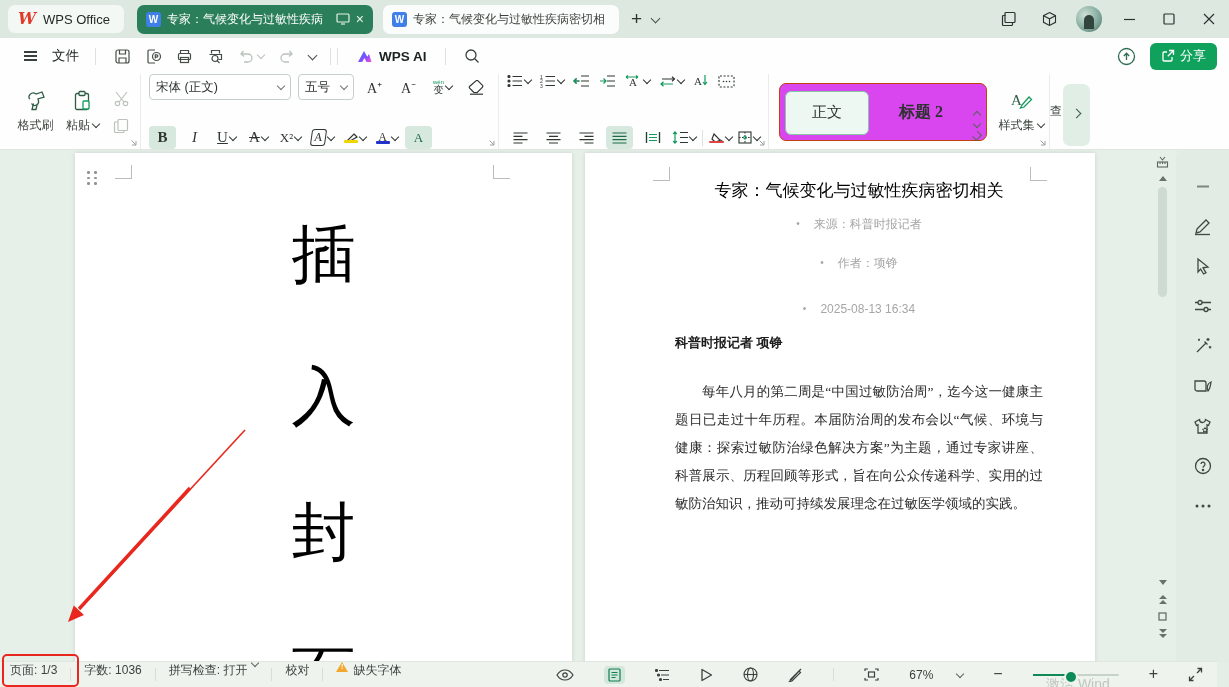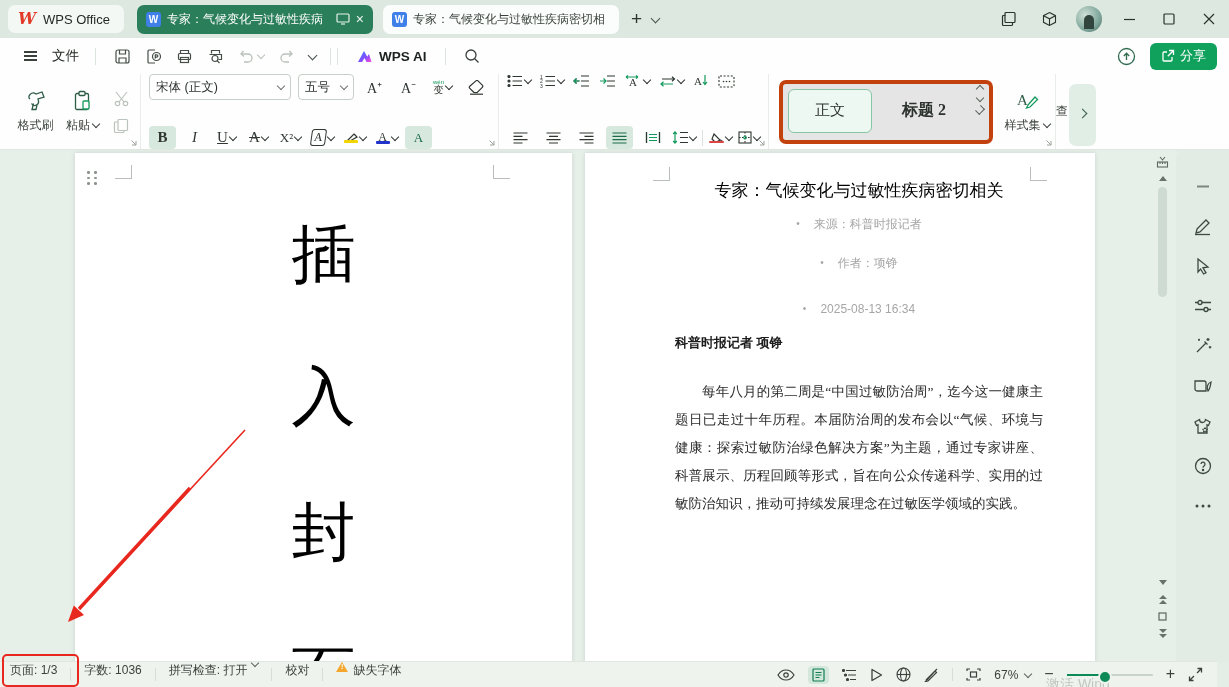--- a/index.html
+++ b/index.html
@@ -55,21 +55,21 @@
   .cols{display:flex;flex-direction:column;justify-content:space-between;gap:7px;height:100%}
   .rrow{display:flex;align-items:center;gap:7px}
   .combo{height:24px;border:1px solid #c6cfc8;border-radius:4px;display:flex;align-items:center;padding:0 6px;gap:6px;font-size:12.5px;color:#2c322e;background:#fff}
   .combo .chev{color:#6d756f}
   .tbtn{min-width:23px;height:23px;border-radius:4px;display:flex;align-items:center;justify-content:center;color:#303632;gap:2px;padding:0 2px}
   .tbtn.on{background:#d7e9de}
   .glyph{font-family:"Liberation Serif",serif;font-size:15px}
   .ubar{display:inline-block;width:14px;height:3.5px;border-radius:1px;margin-top:-2px}
   .stack{display:flex;flex-direction:column;align-items:center;line-height:1}
   
-  .gallery{display:flex;align-items:flex-start;height:56px;border:4px solid #c2410c;border-radius:7px;background:#e5e5e5;margin:0 8px}
+  .gallery{display:flex;align-items:flex-end;height:56px;border:1px solid #c2410c;border-radius:7px;background:#d946ef;margin:0 8px}
   .stylecell{width:94px;height:54px;display:flex;align-items:center;justify-content:center;font-family:"Liberation Serif",serif}
   .stylecell .norm{width:82px;height:42px;border:1.5px solid #86c6a5;background:#eef8f2;border-radius:6px;display:flex;align-items:center;justify-content:center;font-size:15px}
   .h1{font-size:19px;font-weight:bold}
   .h2{font-size:16px;font-weight:bold}
   .galarrows{display:flex;flex-direction:column;align-items:center;gap:5px;width:18px;color:#5b645d}
   .expandbtn{width:27px;height:62px;margin:6px 5px 0 2px;background:#e1eee6;border-radius:7px;display:flex;align-items:center;justify-content:center;color:#35584a}
   .clipfind{width:11px;overflow:hidden;white-space:nowrap;font-size:12px;color:#3a403b;align-self:center}
 
   
   .canvas{position:absolute;top:150px;left:0;width:1149px;height:512px;background:#e7efe9;overflow:hidden}
@@ -96,21 +96,21 @@
   .tri.u{border-bottom:5px solid #68726a}
   .tri.d{border-top:5px solid #68726a}
   .dblchev{display:flex;flex-direction:column;gap:1px;align-items:center}
   .sidebar{position:absolute;top:150px;left:1176px;width:53px;height:512px;background:#e2ebe4;border-top-left-radius:10px;display:flex;flex-direction:column;align-items:center;color:#3c4a41}
   .sbi{height:40px;display:flex;align-items:center;justify-content:center;width:100%}
 
   
   .statusbar{position:absolute;left:0;right:12px;bottom:0;height:25px;background:#eef3ee;border-top:1px solid #e0e6e0;display:flex;align-items:center;font-size:12px;color:#3b413c;overflow:hidden}
   .sitem{display:flex;align-items:flex-start;gap:5px;padding:0 13px;height:100%}
   .ssep{width:1px;height:13px;background:#d7ddd7}
-  .sright{margin-left:auto;display:flex;align-items:center;gap:13px;padding-right:14px;position:relative;z-index:2}
+  .sright{margin-left:auto;display:flex;align-items:center;gap:30px;padding-right:14px;position:relative;z-index:2}
   .viewon{background:#d4e7db;border-radius:4px;padding:2px 4px;color:#0e7e54}
   .warn{width:0;height:0;border-left:6px solid transparent;border-right:6px solid transparent;border-bottom:10px solid #f3a72c;position:relative}
   .warn:after{content:"!";position:absolute;left:-1.5px;top:1px;font-size:7px;color:#fff;font-weight:bold}
   .slider{width:86px;height:2px;background:#c7d2c9;position:relative;border-radius:2px}
   .slider .fill{position:absolute;left:0;top:0;height:2px;width:36px;background:#0e8a57}
   .slider .knob{position:absolute;left:31px;top:-4px;width:10px;height:10px;border-radius:50%;background:#0e8a57;border:2px solid #eef3ee}
   .wm{position:absolute;left:1046px;bottom:-7px;font-size:14px;color:#9aa29b;opacity:.55;z-index:1;white-space:nowrap}
 
   
   .annorect{position:absolute;left:2px;top:654px;width:73px;height:29px;border:2.5px solid #e8281e;border-radius:5px;z-index:70;pointer-events:none}

